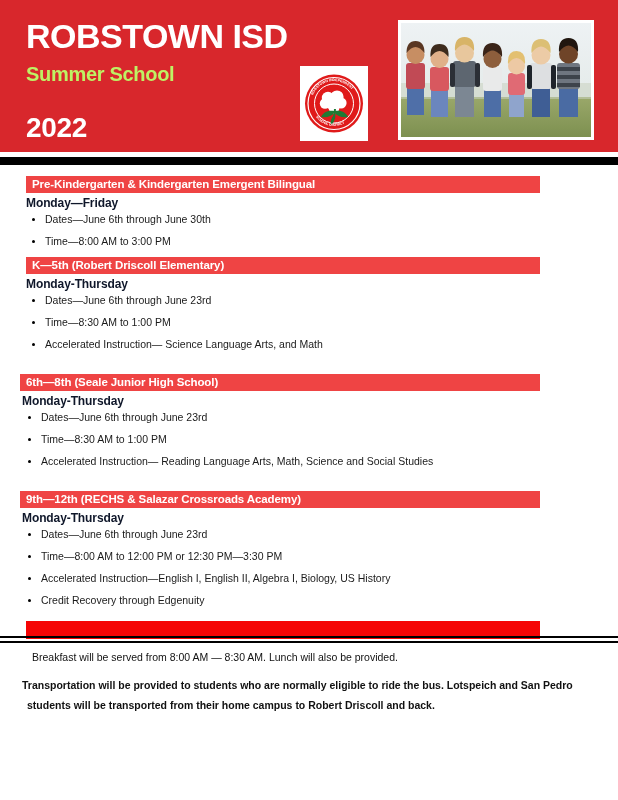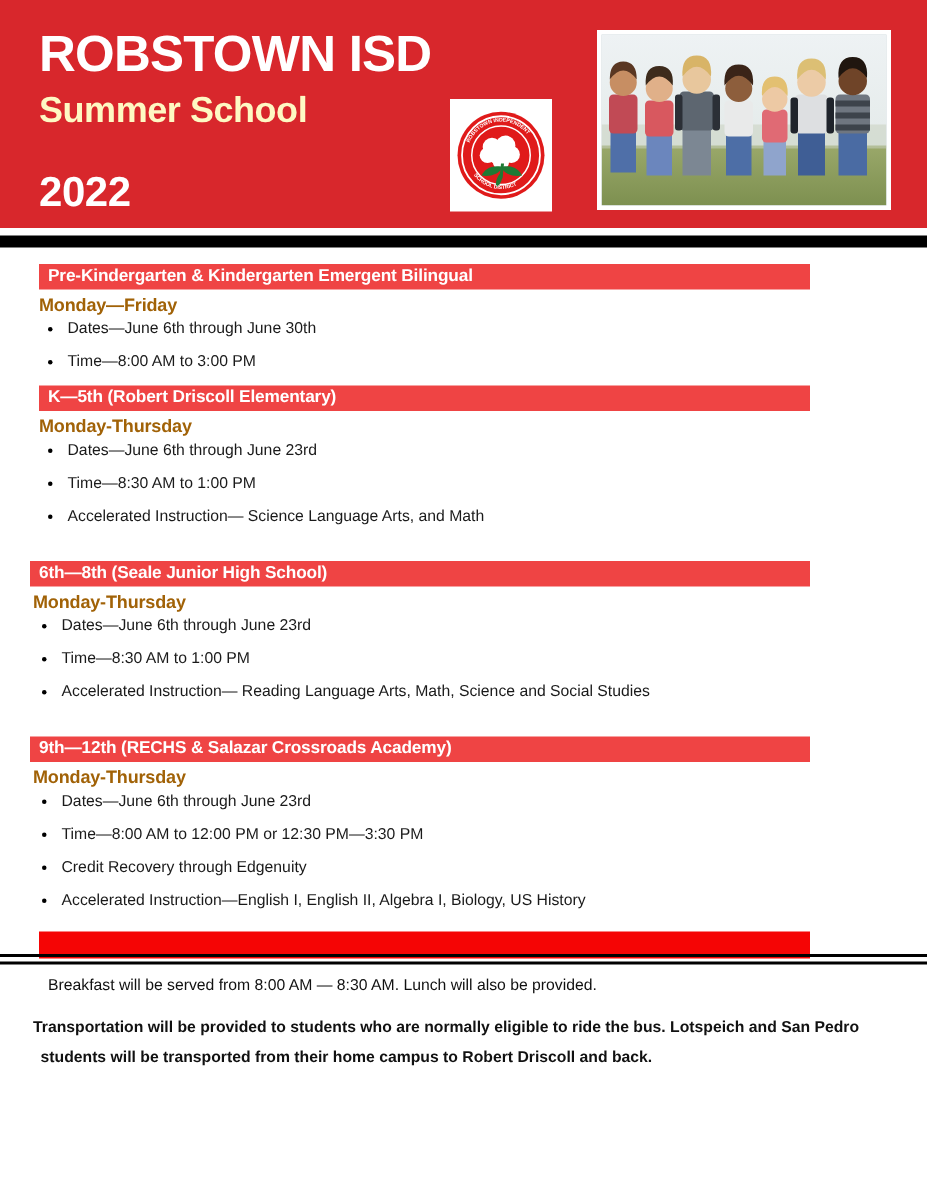--- a/index.html
+++ b/index.html
@@ -40,22 +40,22 @@
   .title-main {
     color: #ffffff;
     font-size: 34px;
     font-weight: bold;
     letter-spacing: -0.5px;
     line-height: 40px;
     white-space: nowrap;
   }
 
   .title-sub {
-    color: #fef9c3;
-    font-size: 24px;
+    color: #bef264;
+    font-size: 20px;
     font-weight: bold;
     line-height: 36px;
     letter-spacing: -0.3px;
     white-space: nowrap;
   }
 
   .title-year {
     color: #ffffff;
     font-size: 28px;
     font-weight: bold;
@@ -134,21 +134,21 @@
     white-space: nowrap;
     overflow: hidden;
   }
 
   .band.shift-left {
     margin-left: 20px;
     margin-right: 78px;
   }
 
   .days {
-    color: #a16207;
+    color: #0f172a;
     font-size: 12px;
     font-weight: bold;
     letter-spacing: -0.1px;
     margin-left: 26px;
     margin-top: 3px;
     margin-bottom: 2px;
     line-height: 15px;
   }
 
   .days.shift-left { margin-left: 22px; }
@@ -398,22 +398,22 @@
     </div>
 
     <div class="gap-md"></div>
 
     <div class="section">
       <div class="band shift-left">9th—12th (RECHS &amp; Salazar Crossroads Academy)</div>
       <div class="days shift-left">Monday-Thursday</div>
       <ul class="bullets shift-left">
         <li>Dates—June 6th through June 23rd</li>
         <li>Time—8:00 AM to 12:00 PM or 12:30 PM—3:30 PM</li>
+        <li>Accelerated Instruction—English I, English II, Algebra I, Biology, US History</li>
         <li>Credit Recovery through Edgenuity</li>
-        <li>Accelerated Instruction—English I, English II, Algebra I, Biology, US History</li>
       </ul>
     </div>
 
     <div class="gap-sm"></div>
 
     <div class="empty-band"></div>
 
     <div class="meals-note">Breakfast will be served from 8:00 AM — 8:30 AM. Lunch will also be provided.</div>
   </div>
 

